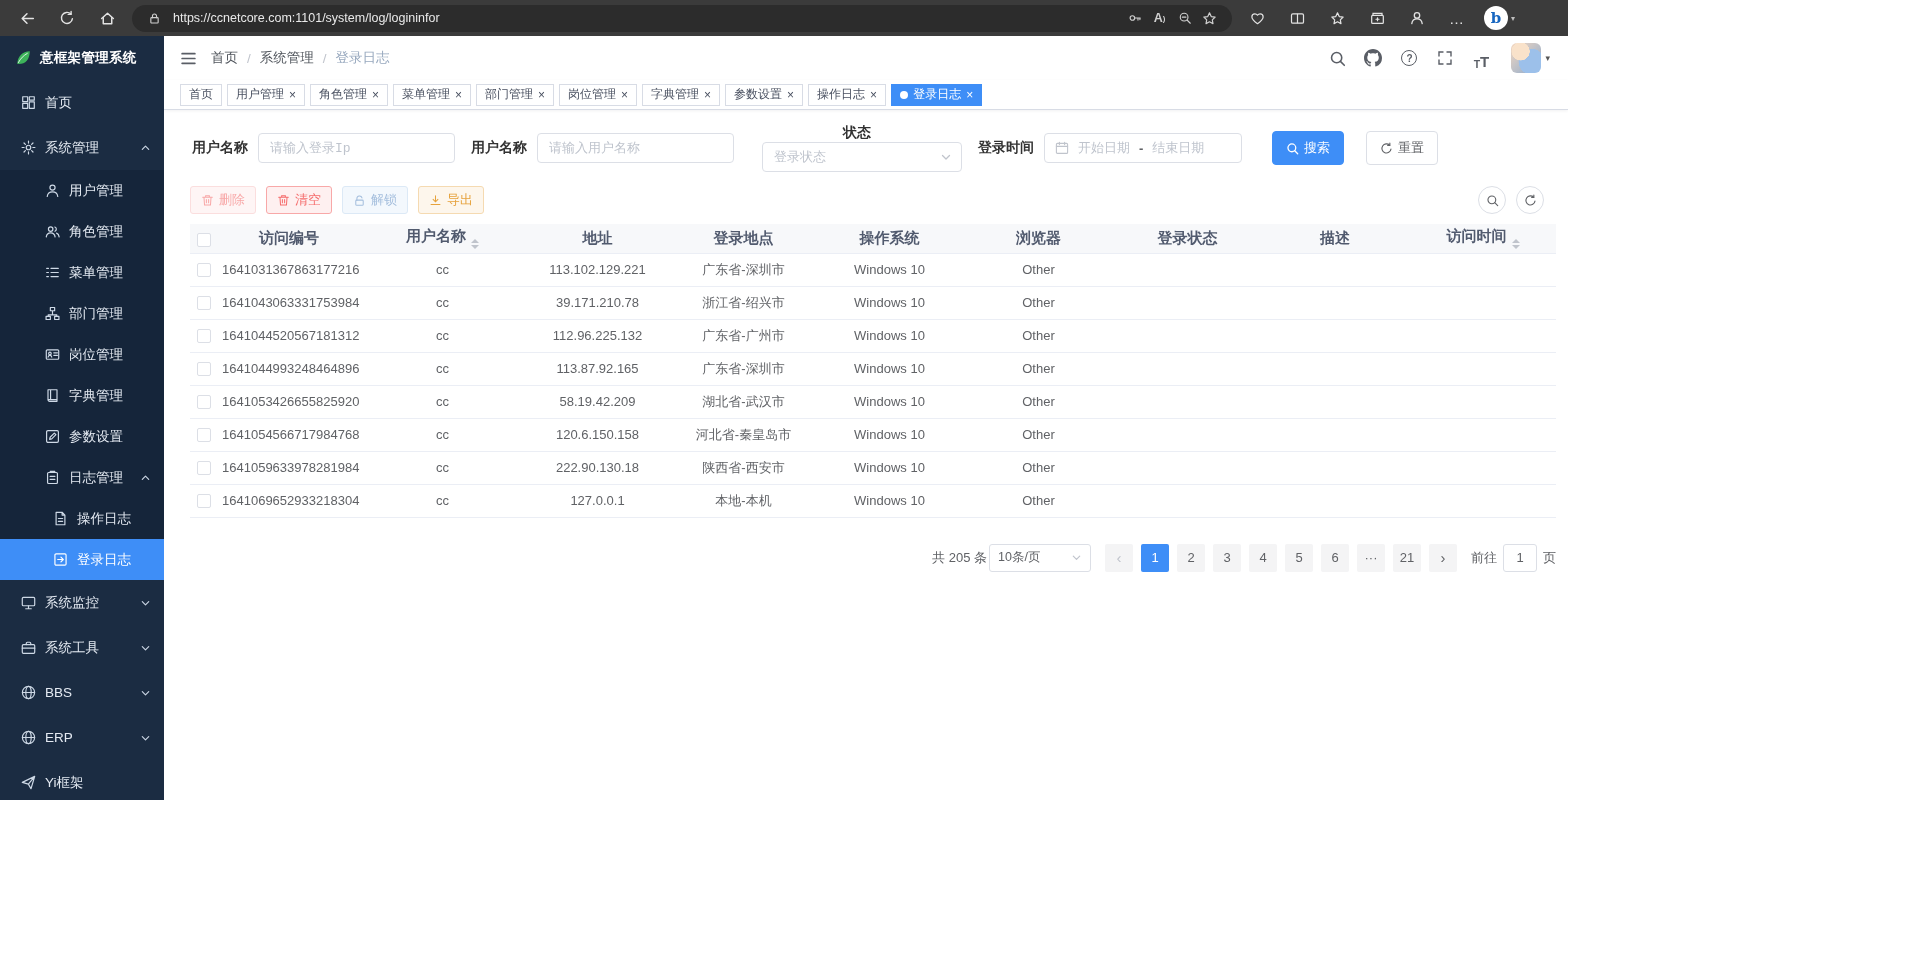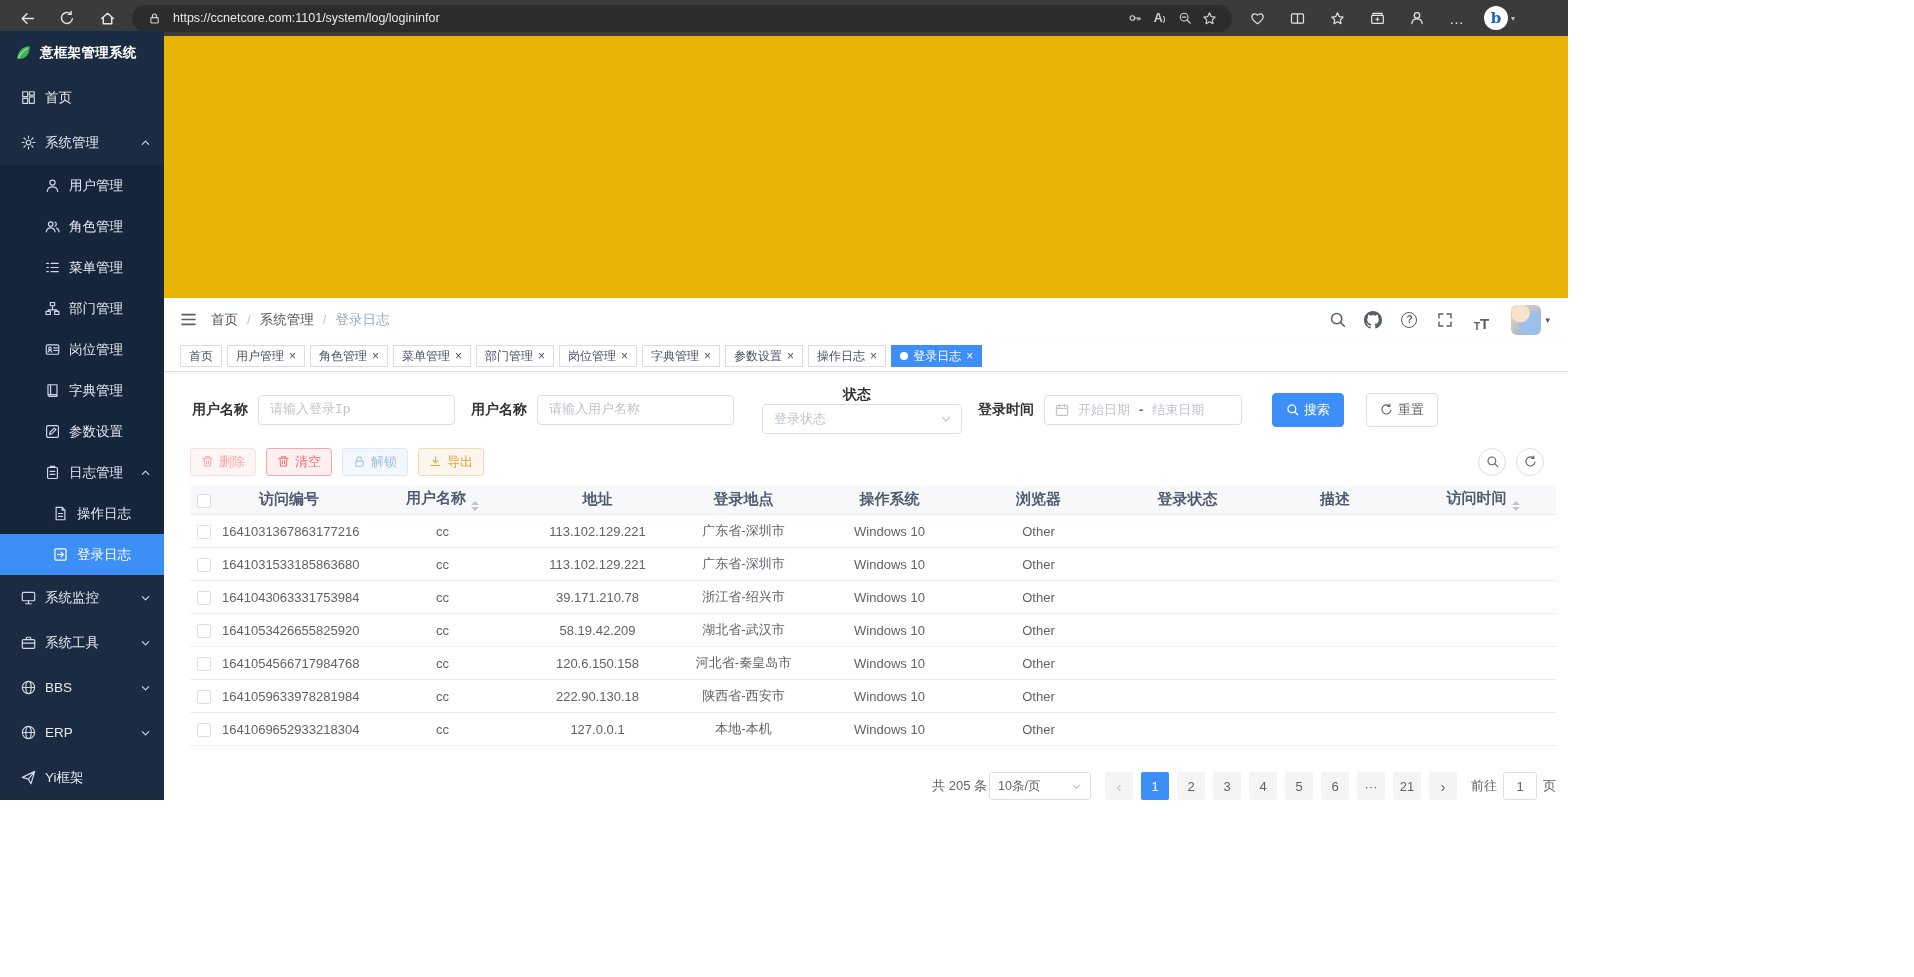--- a/index.html
+++ b/index.html
@@ -15,21 +15,21 @@
   .url-bar{width:1100px;height:27px;background:#2c2c2c;border-radius:14px;margin:0 8px;display:flex;align-items:center;padding:0 10px;flex-shrink:0;cursor:text;}
   .url-text{flex:1;color:#e9e9e9;font-size:12.5px;margin-left:6px;white-space:nowrap;overflow:hidden;}
   .url-ico{width:25px;height:24px;display:flex;align-items:center;justify-content:center;color:#cfcfcf;flex-shrink:0;cursor:pointer;}
   .read-aloud{font-size:12.5px;font-weight:bold;color:#cfcfcf;}
   .read-aloud i{font-style:normal;font-size:8px;vertical-align:super;}
   .bing-btn{width:24px;height:24px;background:#fff;border-radius:50%;display:flex;align-items:center;justify-content:center;margin-left:10px;flex-shrink:0;cursor:pointer;}
   .bing-b{font-family:"DejaVu Serif","Liberation Serif",serif;font-weight:bold;font-size:15px;line-height:1;color:#1766c0;}
   .bb-caret{color:#bdbdbd;font-size:8px;margin-left:3px;}
 
   
-  .app{display:flex;height:764px;align-items:flex-end;}
+  .app{display:flex;height:764px;}
   .sidebar{width:164px;flex-shrink:0;background:var(--sidebar-bg,#1b2c42);overflow:hidden;}
   .logo{height:44px;display:flex;align-items:center;padding-left:13px;gap:7px;}
   .logo-text{color:#fff;font-size:13.5px;font-weight:bold;letter-spacing:.3px;white-space:nowrap;}
   .menu-item{position:relative;display:flex;align-items:center;color:#e4eaf2;font-size:13.5px;cursor:pointer;height:45px;white-space:nowrap;}
   .menu-item.sub{height:41px;background:var(--sidebar-sub-bg,#15253a);}
   .lv1{padding-left:21px;}
   .lv2{padding-left:45px;}
   .lv3{padding-left:53px;}
   .menu-item.active{background:var(--primary,#3e8ef7)!important;color:#fff;}
   .mi-icon{display:flex;margin-right:9px;color:#ced9e6;flex-shrink:0;}
@@ -624,36 +624,48 @@
                 <td>113.102.129.221</td>
                 <td>广东省-深圳市</td>
                 <td>Windows 10</td>
                 <td>Other</td>
                 <td></td>
                 <td></td>
                 <td></td>
               </tr>
               <tr>
                 <td class="col-check"><span class="checkbox"></span></td>
-                <td>1641031533185863680</td>
-                <td>cc</td>
-                <td>113.102.129.221</td>
-                <td>广东省-深圳市</td>
-                <td>Windows 10</td>
-                <td>Other</td>
-                <td></td>
-                <td></td>
-                <td></td>
-              </tr>
-              <tr>
-                <td class="col-check"><span class="checkbox"></span></td>
                 <td>1641043063331753984</td>
                 <td>cc</td>
                 <td>39.171.210.78</td>
                 <td>浙江省-绍兴市</td>
+                <td>Windows 10</td>
+                <td>Other</td>
+                <td></td>
+                <td></td>
+                <td></td>
+              </tr>
+              <tr>
+                <td class="col-check"><span class="checkbox"></span></td>
+                <td>1641044520567181312</td>
+                <td>cc</td>
+                <td>112.96.225.132</td>
+                <td>广东省-广州市</td>
+                <td>Windows 10</td>
+                <td>Other</td>
+                <td></td>
+                <td></td>
+                <td></td>
+              </tr>
+              <tr>
+                <td class="col-check"><span class="checkbox"></span></td>
+                <td>1641044993248464896</td>
+                <td>cc</td>
+                <td>113.87.92.165</td>
+                <td>广东省-深圳市</td>
                 <td>Windows 10</td>
                 <td>Other</td>
                 <td></td>
                 <td></td>
                 <td></td>
               </tr>
               <tr>
                 <td class="col-check"><span class="checkbox"></span></td>
                 <td>1641053426655825920</td>
                 <td>cc</td>

